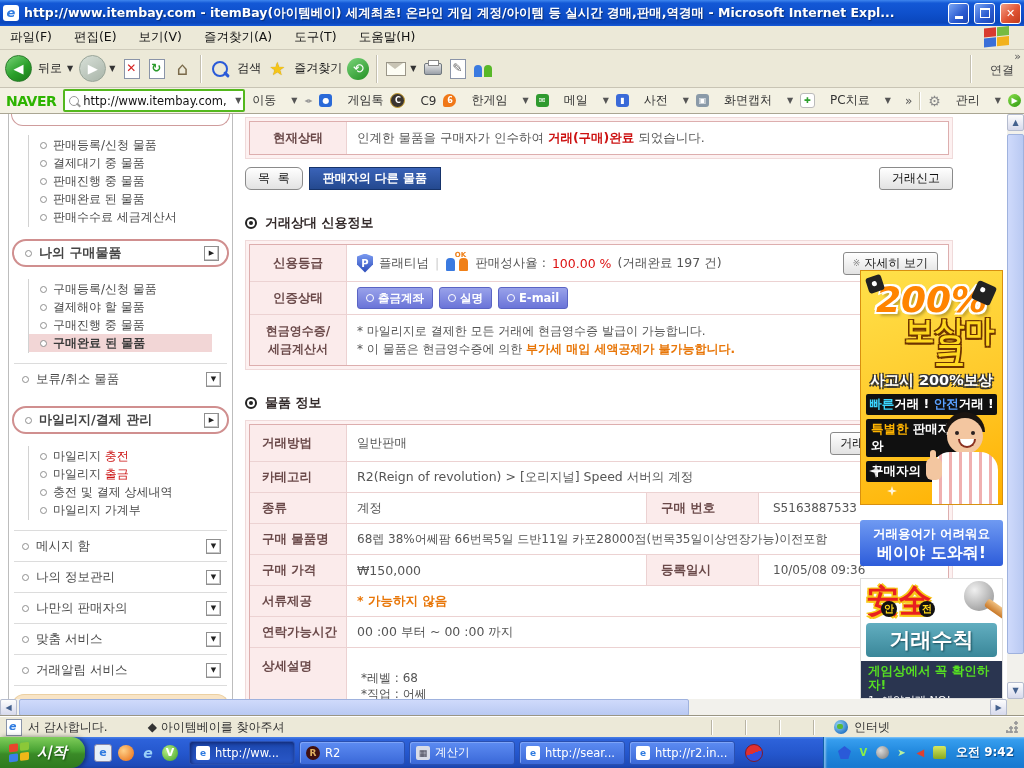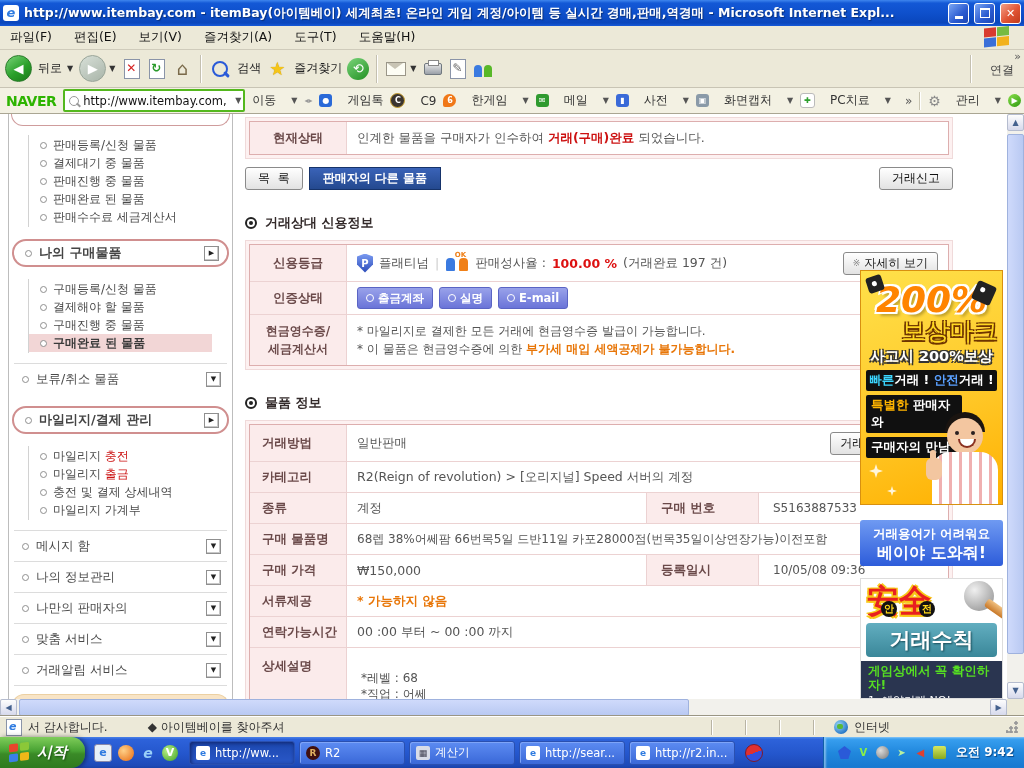--- a/index.html
+++ b/index.html
@@ -122,39 +122,39 @@
   .tbullet::after{content:"";width:4px;height:4px;border-radius:50%;background:#222;}
   .shield{width:16px;height:19px;background:linear-gradient(#7a9af0,#2a4ab8);
     clip-path:polygon(50% 0,100% 16%,100% 58%,50% 100%,0 58%,0 16%);color:#fff;font-size:10px;
     font-weight:bold;display:flex;align-items:center;justify-content:center;flex:none;}
   .pplpair{position:relative;width:24px;height:16px;flex:none;}
   .pplpair i{position:absolute;bottom:0;width:9px;height:13px;border-radius:4px 4px 1px 1px;}
   .pplpair i.b{left:1px;background:#3a7ae0;}
   .pplpair i.o{right:1px;background:#f08018;}
   .pplpair em{position:absolute;right:3px;top:-4px;font-style:normal;font-size:7px;font-weight:bold;color:#f08018;}
   .vsep{color:#ccc;}
-  .rate-red{color:#dd1111;font-weight:bold;}
+  .rate-red{color:#dd1111;font-weight:normal;}
   .mini-btn{border:1px solid #8a8a8a;border-radius:3px;background:linear-gradient(#ffffff,#e2e2e2);
     display:flex;align-items:center;gap:4px;padding:0 9px;height:21px;font-size:12px;color:#222;}
   .badge{height:20px;background:linear-gradient(#99a2ea,#6a74d8);border:1px solid #5a64c4;border-radius:3px;
     color:#fff;font-size:11.5px;font-weight:bold;display:flex;align-items:center;gap:4px;padding:0 8px;}
   .bdot{width:8px;height:8px;border:1.5px solid #fff;border-radius:50%;box-sizing:border-box;flex:none;}
   .twolines{display:flex;flex-direction:column;justify-content:center;gap:3px;font-size:12px;color:#555;line-height:15px;}
   .orange{color:#e87608;font-weight:bold;}
   .desc-val{display:block;padding:22px 14px 6px;font-size:12px;color:#555;line-height:16px;}
   
   .ads{position:absolute;left:860px;top:0;width:144px;}
   .ad1{position:absolute;top:156px;left:0;width:143px;height:235px;overflow:hidden;text-align:center;
     border:1px solid #d89010;box-sizing:border-box;
     background:linear-gradient(160deg,#ffe14a 0%,#ffc92a 55%,#ffb000 100%);}
   .dice{position:absolute;width:16px;height:16px;background:#222;border-radius:3px;}
   .dice::after{content:"";position:absolute;left:5px;top:5px;width:5px;height:5px;background:#fff;border-radius:50%;}
   .ad1-big{margin-top:10px;font-size:36px;font-weight:bold;font-style:italic;color:#ff8400;line-height:38px;
     text-shadow:2px 2px 0 #fff,-2px -2px 0 #fff,2px -2px 0 #fff,-2px 2px 0 #fff,4px 4px 3px rgba(0,0,0,.25);}
-  .ad1-title{font-size:24px;font-weight:normal;color:#ffd820;line-height:24px;
+  .ad1-title{font-size:30px;font-weight:bold;color:#ffd820;line-height:24px;
     text-shadow:1.5px 1.5px 0 #6e3400,-1.5px -1.5px 0 #6e3400,1.5px -1.5px 0 #6e3400,-1.5px 1.5px 0 #6e3400;padding-left:36px;}
   .ad1-sub{margin-top:4px;font-size:14.5px;font-weight:bold;color:#fff;
     text-shadow:1.5px 1.5px 0 #333,-1.5px -1.5px 0 #333,1.5px -1.5px 0 #333,-1.5px 1.5px 0 #333;}
   .ad1-bar{margin:4px 5px 0;background:#101010;color:#fff;font-size:12.5px;font-weight:bold;
     padding:2px 0;border-radius:2px;}
   .ad1-bar.small{width:86px;text-align:left;padding:2px 5px;margin:4px 0 0 5px;}
   .cyan{color:#3bd6ff;}
   .blue2{color:#5aa0ff;}
   .gold{color:#ffb400;}
   .man{position:absolute;right:0px;bottom:0px;width:74px;height:92px;}
@@ -514,21 +514,21 @@
           <div class="prow" style="min-height:32px;">
             <div class="plabel center">현재상태</div>
             <div class="pvalue">
               <span><span>인계한 물품을 구매자가 인수하여 </span><b class="red">거래(구매)완료</b><span> 되었습니다.</span></span>
             </div>
           </div>
         </div>
       </div>
 
       <div class="btnrow">
-        <span class="btn-gray" style="white-space:pre;">목  록</span>
+        <span class="btn-gray" style="white-space:pre;border-radius:6px;">목  록</span>
         <span class="btn-blue">판매자의 다른 물품</span>
         <span class="btn-gray" style="margin-left:auto;">거래신고</span>
       </div>
 
       <div class="sect-title">
         <span class="tbullet"></span>
         <span>거래상대 신용정보</span>
       </div>
 
       <div class="pframe">

